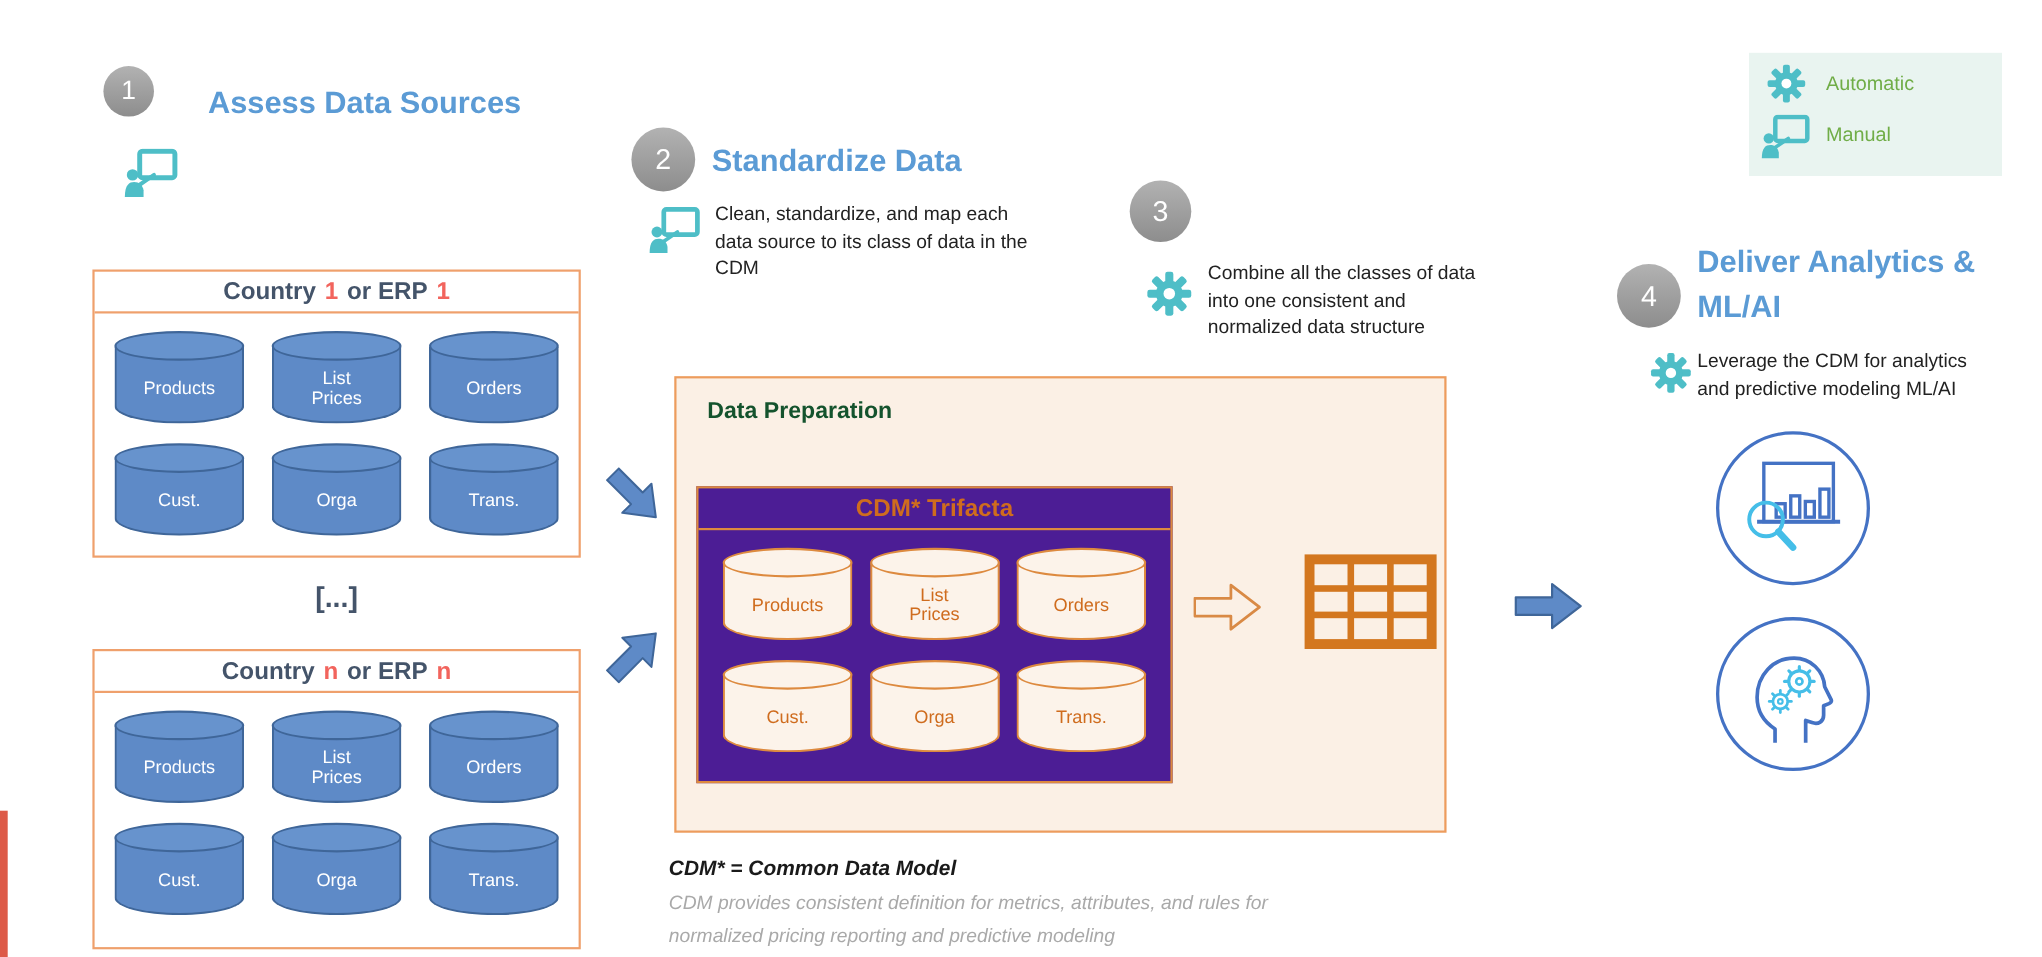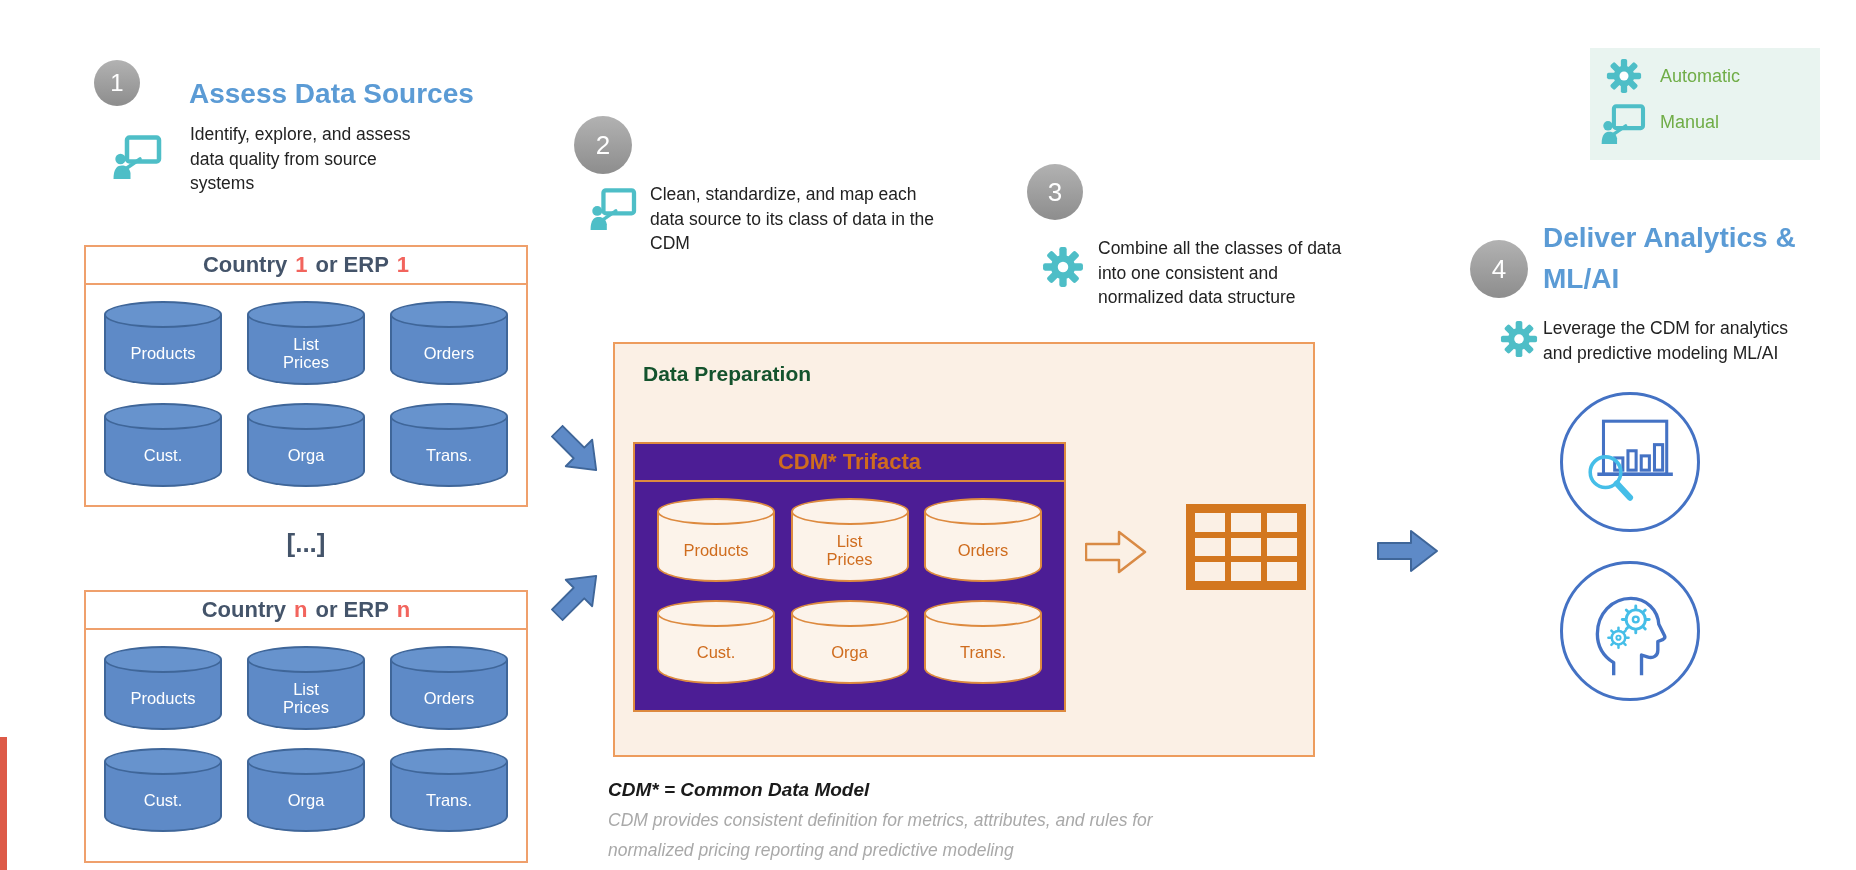--- a/index.html
+++ b/index.html
@@ -131,25 +131,25 @@
   </div>
   <div class="step-title" style="left:189px; top:74px;">Assess Data Sources</div>
   <div class="arrow" style="left:112px; top:135px; width:50px; height:44px;">
     <svg viewBox="0 0 50 44" width="50" height="44">
       <rect x="15" y="2.5" width="32" height="24" rx="2.5" fill="none" stroke="#4EBEC7" stroke-width="4.5"></rect>
       <circle cx="8.5" cy="24" r="5.2" fill="#4EBEC7"></circle>
       <path d="M1.5 44 C1.5 33 5.5 30.5 10 30.5 C14.5 30.5 17.5 33 18.5 38 L18.5 44 Z" fill="#4EBEC7"></path>
       <path d="M12 35 L28 24" stroke="#4EBEC7" stroke-width="3.6" stroke-linecap="round"></path>
     </svg>
   </div>
-  <div class="step-desc" style="left:190px; top:122px; width:246px;">Identify, explore, and assess data quality from source systems</div>
 
   <div class="step-circle" style="left:574px; top:116px; width:58px; height:58px;">
     <span>2</span>
   </div>
+  <div class="step-title" style="left:647px; top:126px;">Standardize Data</div>
   <div class="arrow" style="left:589px; top:188px; width:48px; height:42px;">
     <svg viewBox="0 0 50 44" width="48" height="42">
       <rect x="15" y="2.5" width="32" height="24" rx="2.5" fill="none" stroke="#4EBEC7" stroke-width="4.5"></rect>
       <circle cx="8.5" cy="24" r="5.2" fill="#4EBEC7"></circle>
       <path d="M1.5 44 C1.5 33 5.5 30.5 10 30.5 C14.5 30.5 17.5 33 18.5 38 L18.5 44 Z" fill="#4EBEC7"></path>
       <path d="M12 35 L28 24" stroke="#4EBEC7" stroke-width="3.6" stroke-linecap="round"></path>
     </svg>
   </div>
   <div class="step-desc" style="left:650px; top:182px; width:292px;">Clean, standardize, and map each data source to its class of data in the CDM</div>
 

